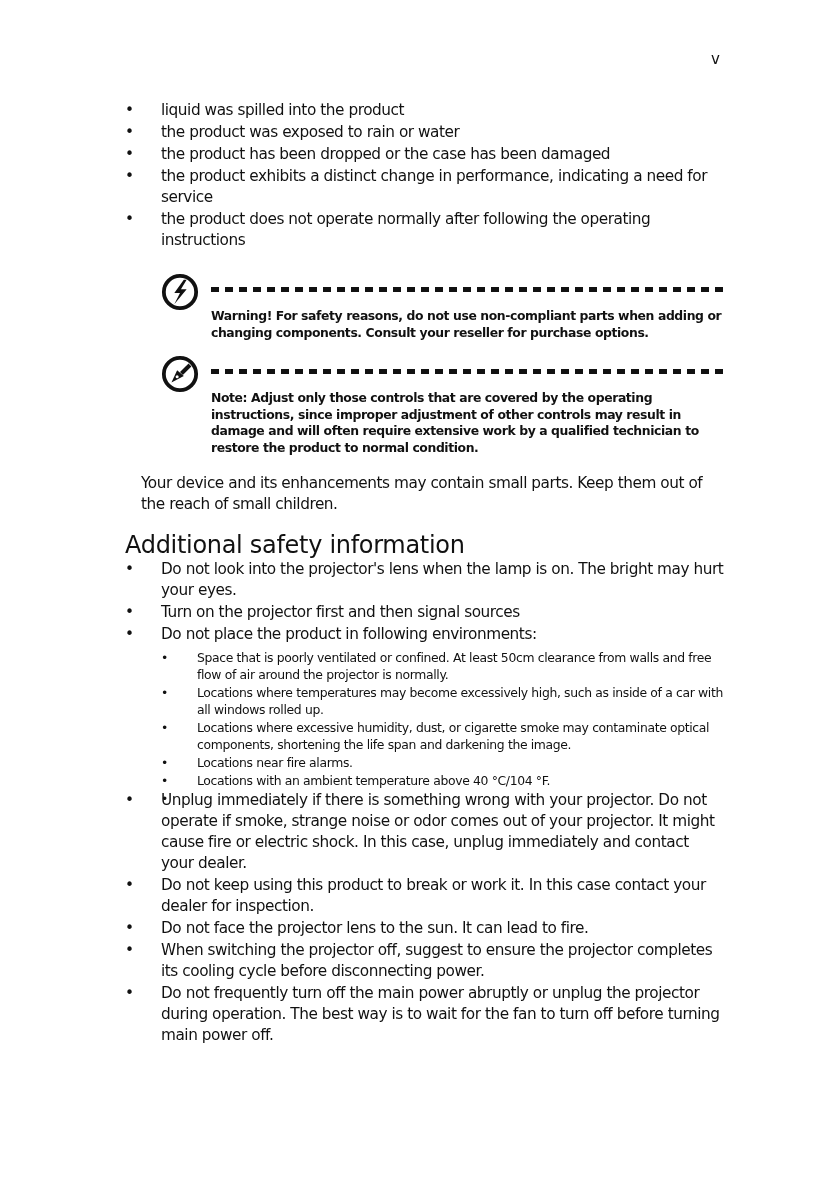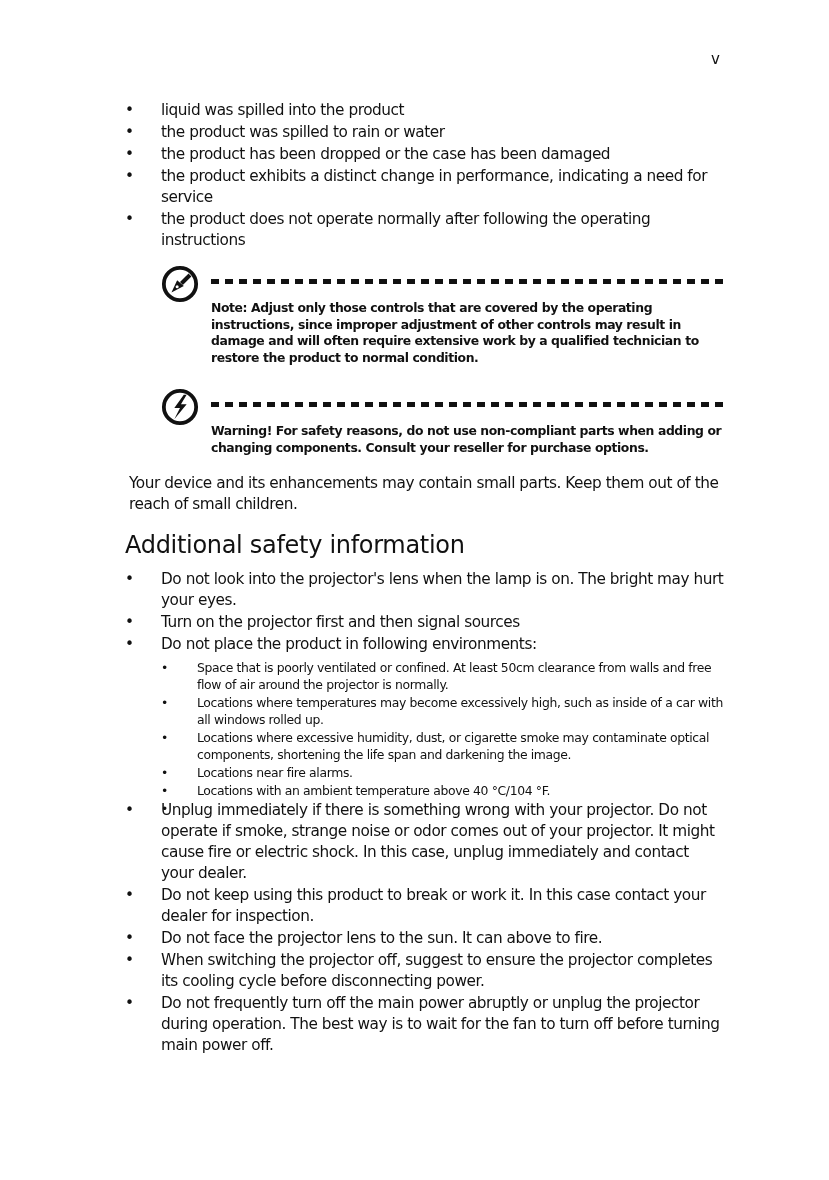--- a/index.html
+++ b/index.html
@@ -9,73 +9,73 @@
   ul.lvl1{list-style:none;margin:0;padding:0;}
   ul.lvl1 > li{position:relative;padding-left:36px;line-height:21px;margin-bottom:1px;}
   ul.lvl1 > li > .b{position:absolute;left:0;top:0;}
   ul.lvl2{list-style:none;margin:4px 0 0 0;padding:0;}
   ul.lvl2 > li{position:relative;padding-left:36px;font-size:12.4px;letter-spacing:-0.35px;line-height:17px;margin-bottom:1px;}
   ul.lvl2 > li > .b{position:absolute;left:0;top:0;}
   .callout{position:relative;margin-left:36px;}
   .callout .icon{position:absolute;left:0;top:0;width:38px;height:38px;}
   .callout .dots{margin-left:50px;height:5px;background-image:repeating-linear-gradient(90deg,#111 0 8px,transparent 8px 14px);}
   .callout .text{margin-left:50px;font-size:12.4px;font-weight:bold;letter-spacing:-0.4px;line-height:16.5px;}
-  p.para{margin:4px;line-height:21px;}
+  p.para{margin:16px;line-height:21px;}
   h2.heading{margin:0;font-weight:normal;font-size:24px;letter-spacing:-0.3px;}
 </style>
 </head>
 <body>
 
 <div class="pagenum">v</div>
 
 <div class="main">
   <ul class="lvl1">
     <li><span class="b">•</span><span>liquid was spilled into the product</span></li>
-    <li><span class="b">•</span><span>the product was spilled to rain or water</span></li>
+    <li><span class="b">•</span><span>the product was exposed to rain or water</span></li>
     <li><span class="b">•</span><span>the product has been dropped or the case has been damaged</span></li>
     <li><span class="b">•</span><span>the product exhibits a distinct change in performance, indicating a need for service</span></li>
     <li><span class="b">•</span><span>the product does not operate normally after following the operating instructions</span></li>
   </ul>
+
+  <div class="callout" style="margin-top:22px;">
+    <svg class="icon" viewBox="0 0 40 40">
+      <circle cx="20" cy="20" r="17" fill="none" stroke="#111" stroke-width="4"></circle>
+      <path d="M24 7 L14 21 L20 21 L14 33 L27 17 L21 17 L27 7 Z" fill="#111"></path>
+    </svg>
+    <div class="dots" style="position:relative;top:14px;"></div>
+    <div class="text" style="padding-top:30px;">Warning! For safety reasons, do not use non-compliant parts when adding or changing components. Consult your reseller for purchase options.</div>
+  </div>
 
   <div class="callout" style="margin-top:14px;">
     <svg class="icon" viewBox="0 0 40 40">
       <circle cx="20" cy="20" r="17" fill="none" stroke="#111" stroke-width="4"></circle>
       <path d="M11 29 L17 16 L24 22 Z" fill="#111"></path>
       <path d="M20 18 L29 9 L32 12 L23 21 Z" fill="#111"></path>
       <circle cx="17" cy="23" r="1.6" fill="#fff"></circle>
     </svg>
     <div class="dots" style="position:relative;top:14px;"></div>
     <div class="text" style="padding-top:30px;">Note: Adjust only those controls that are covered by the operating instructions, since improper adjustment of other controls may result in damage and will often require extensive work by a qualified technician to restore the product to normal condition.</div>
   </div>
 
-  <div class="callout" style="margin-top:22px;">
-    <svg class="icon" viewBox="0 0 40 40">
-      <circle cx="20" cy="20" r="17" fill="none" stroke="#111" stroke-width="4"></circle>
-      <path d="M24 7 L14 21 L20 21 L14 33 L27 17 L21 17 L27 7 Z" fill="#111"></path>
-    </svg>
-    <div class="dots" style="position:relative;top:14px;"></div>
-    <div class="text" style="padding-top:30px;">Warning! For safety reasons, do not use non-compliant parts when adding or changing components. Consult your reseller for purchase options.</div>
-  </div>
-
   <p class="para" style="margin-top:17px;">Your device and its enhancements may contain small parts. Keep them out of the reach of small children.</p>
 
-  <h2 class="heading" style="margin-top:16px;margin-bottom:10px;">Additional safety information</h2>
+  <h2 class="heading" style="margin-top:16px;">Additional safety information</h2>
 
   <ul class="lvl1">
     <li><span class="b">•</span><span>Do not look into the projector's lens when the lamp is on. The bright may hurt your eyes.</span></li>
     <li><span class="b">•</span><span>Turn on the projector first and then signal sources</span></li>
     <li><span class="b">•</span><span>Do not place the product in following environments:</span>
       <ul class="lvl2">
         <li><span class="b">•</span><span>Space that is poorly ventilated or confined. At least 50cm clearance from walls and free flow of air around the projector is normally.</span></li>
         <li><span class="b">•</span><span>Locations where temperatures may become excessively high, such as inside of a car with all windows rolled up.</span></li>
         <li><span class="b">•</span><span>Locations where excessive humidity, dust, or cigarette smoke may contaminate optical components, shortening the life span and darkening the image.</span></li>
         <li><span class="b">•</span><span>Locations near fire alarms.</span></li>
         <li><span class="b">•</span><span>Locations with an ambient temperature above 40 °C/104 °F.</span></li>
         <li><span class="b">•</span></li>
       </ul>
     </li>
     <li><span class="b">•</span><span>Unplug immediately if there is something wrong with your projector. Do not operate if smoke, strange noise or odor comes out of your projector. It might cause fire or electric shock. In this case, unplug immediately and contact your dealer.</span></li>
     <li><span class="b">•</span><span>Do not keep using this product to break or work it. In this case contact your dealer for inspection.</span></li>
-    <li><span class="b">•</span><span>Do not face the projector lens to the sun. It can above to fire.</span></li>
+    <li><span class="b">•</span><span>Do not face the projector lens to the sun. It can lead to fire.</span></li>
     <li><span class="b">•</span><span>When switching the projector off, suggest to ensure the projector completes its cooling cycle before disconnecting power.</span></li>
     <li><span class="b">•</span><span>Do not frequently turn off the main power abruptly or unplug the projector during operation. The best way is to wait for the fan to turn off before turning main power off.</span></li>
   </ul>
 </div>
 
 </body></html>

